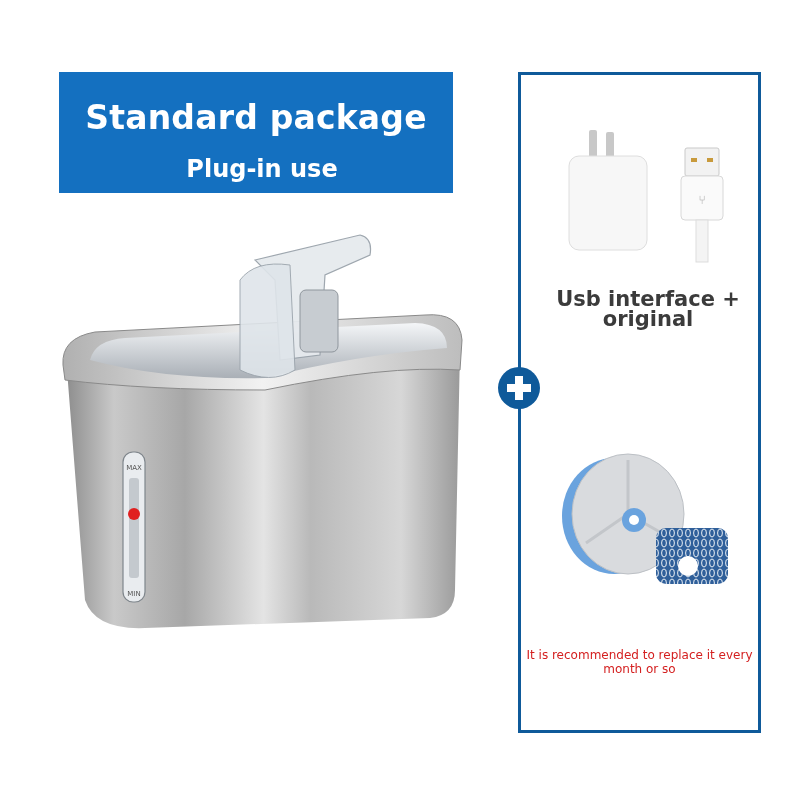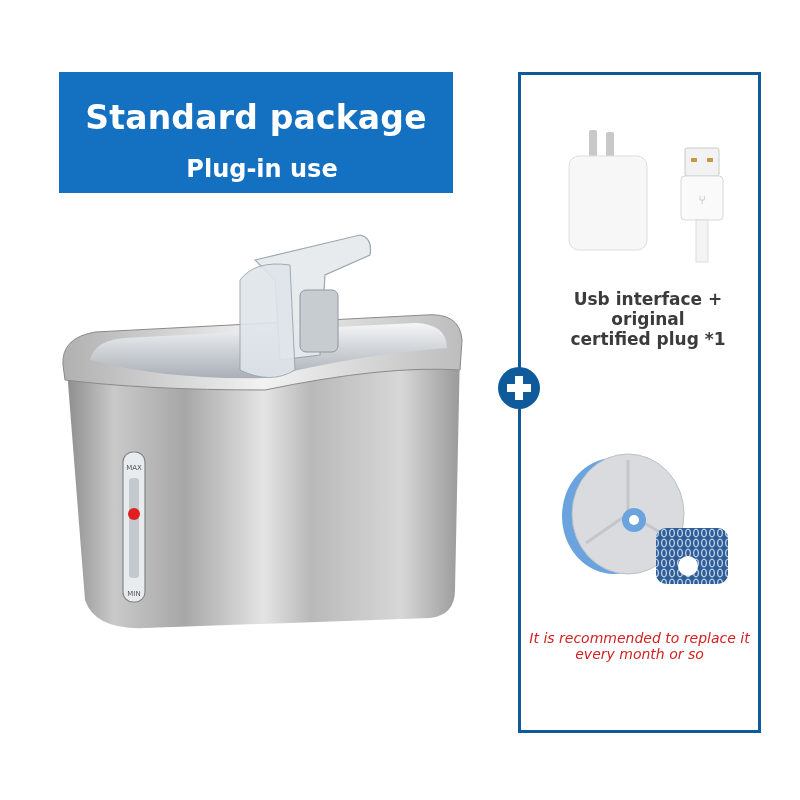--- a/index.html
+++ b/index.html
@@ -20,23 +20,23 @@
     }
     .plus {
       position: absolute; left: 498px; top: 367px; width: 42px; height: 42px; border-radius: 50%;
       background: #0f5a9a; z-index: 5;
     }
     .plus::before, .plus::after { content: ""; position: absolute; background: #fff; }
     .plus::before { left: 9px; top: 17px; width: 24px; height: 8px; }
     .plus::after { left: 17px; top: 9px; width: 8px; height: 24px; }
 
     .panel-label { position: absolute; left: 0; right: 0; text-align: center; color: #3b3b3b; font-weight: bold; }
-    .usb-label { top: 214px; font-size: 17px; line-height: 20px; margin-left: 17px; }
+    .usb-label { top: 214px; font-size: 21px; line-height: 20px; margin-left: 17px; }
     .filter-label { top: 533px; font-size: 21px; color: #111; }
-    .filter-note { top: 555px; font-size: 14px; color: #d42020; font-weight: normal; font-style: italic; }
+    .filter-note { top: 573px; font-size: 12px; color: #d42020; font-weight: normal; }
 
     .fountain { position: absolute; left: 55px; top: 220px; width: 420px; height: 420px; }
     .charger { position: absolute; left: 565px; top: 120px; }
     .filter { position: absolute; left: 556px; top: 448px; }
   </style>
 </head>
 <body>
 
 <div class="banner">
   <div class="title">Standard package</div>
@@ -80,21 +80,20 @@
   <circle cx="79" cy="294" r="6" fill="#e02020"></circle>
   <text x="79" y="250" font-size="7" text-anchor="middle" fill="#555" font-family="DejaVu Sans, sans-serif">MAX</text>
   <text x="79" y="376" font-size="7" text-anchor="middle" fill="#555" font-family="DejaVu Sans, sans-serif">MIN</text>
 </svg>
 
 <div class="plus"></div>
 
 <div class="panel">
   <div class="panel-label usb-label">
     <div>Usb interface + original</div>
-    <div>certified plug *1</div>
   </div>
   <div class="panel-label filter-note">It is recommended to replace it every month or so</div>
 </div>
 
 <svg class="charger" width="170" height="150" viewBox="0 0 170 150" xmlns="http://www.w3.org/2000/svg">
   <rect x="24" y="10" width="8" height="28" rx="2" fill="#c8c8c8"></rect>
   <rect x="41" y="12" width="8" height="28" rx="2" fill="#c8c8c8"></rect>
   <rect x="4" y="36" width="78" height="94" rx="10" fill="#f7f7f7" stroke="#dedede"></rect>
   <rect x="120" y="28" width="34" height="28" rx="2" fill="#f2f2f2" stroke="#c9c9c9"></rect>
   <rect x="126" y="38" width="6" height="4" fill="#c89a3c"></rect>

